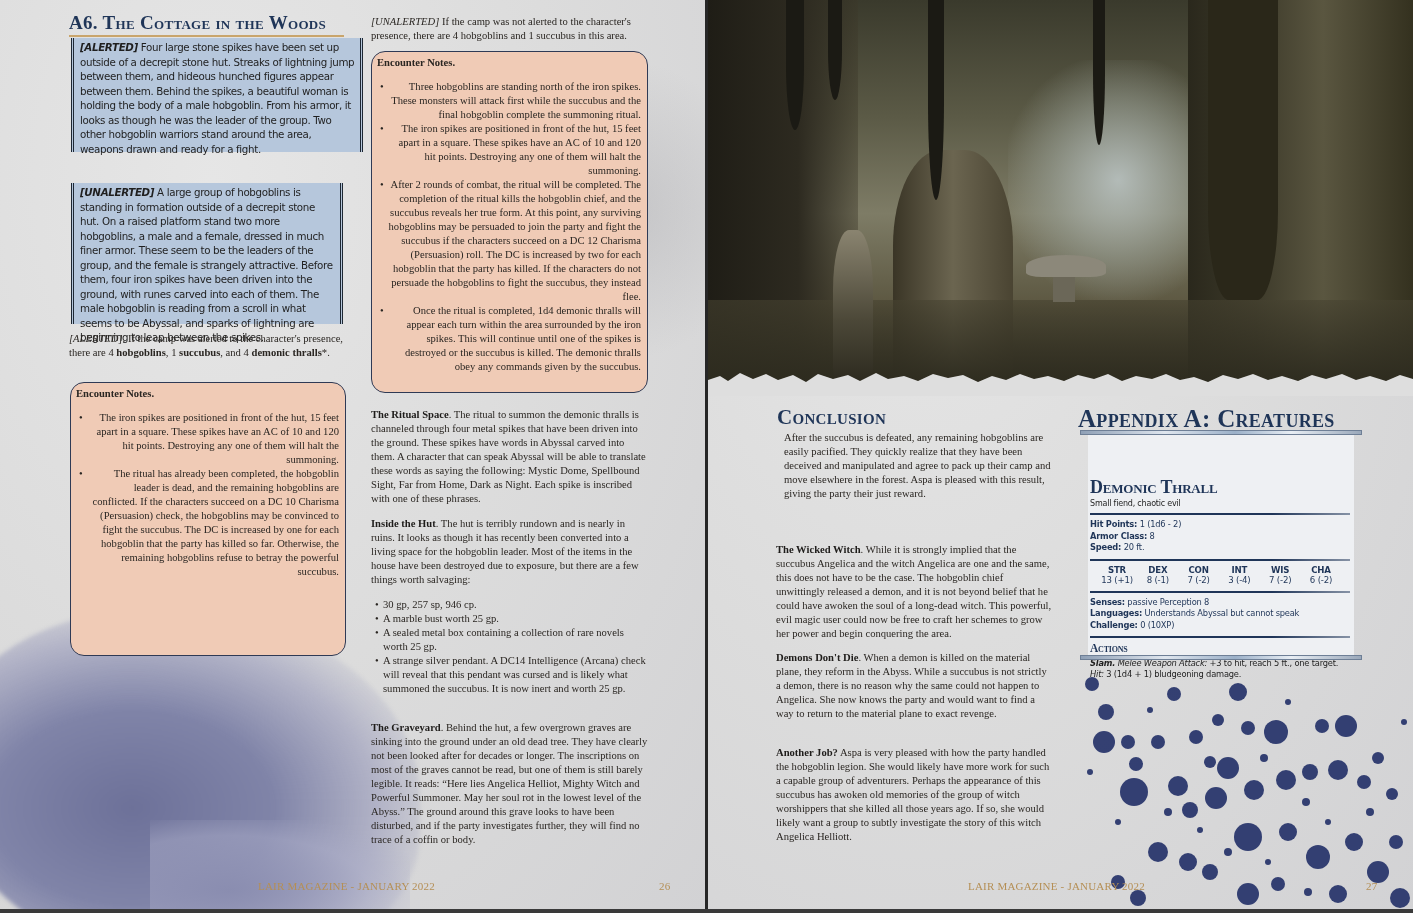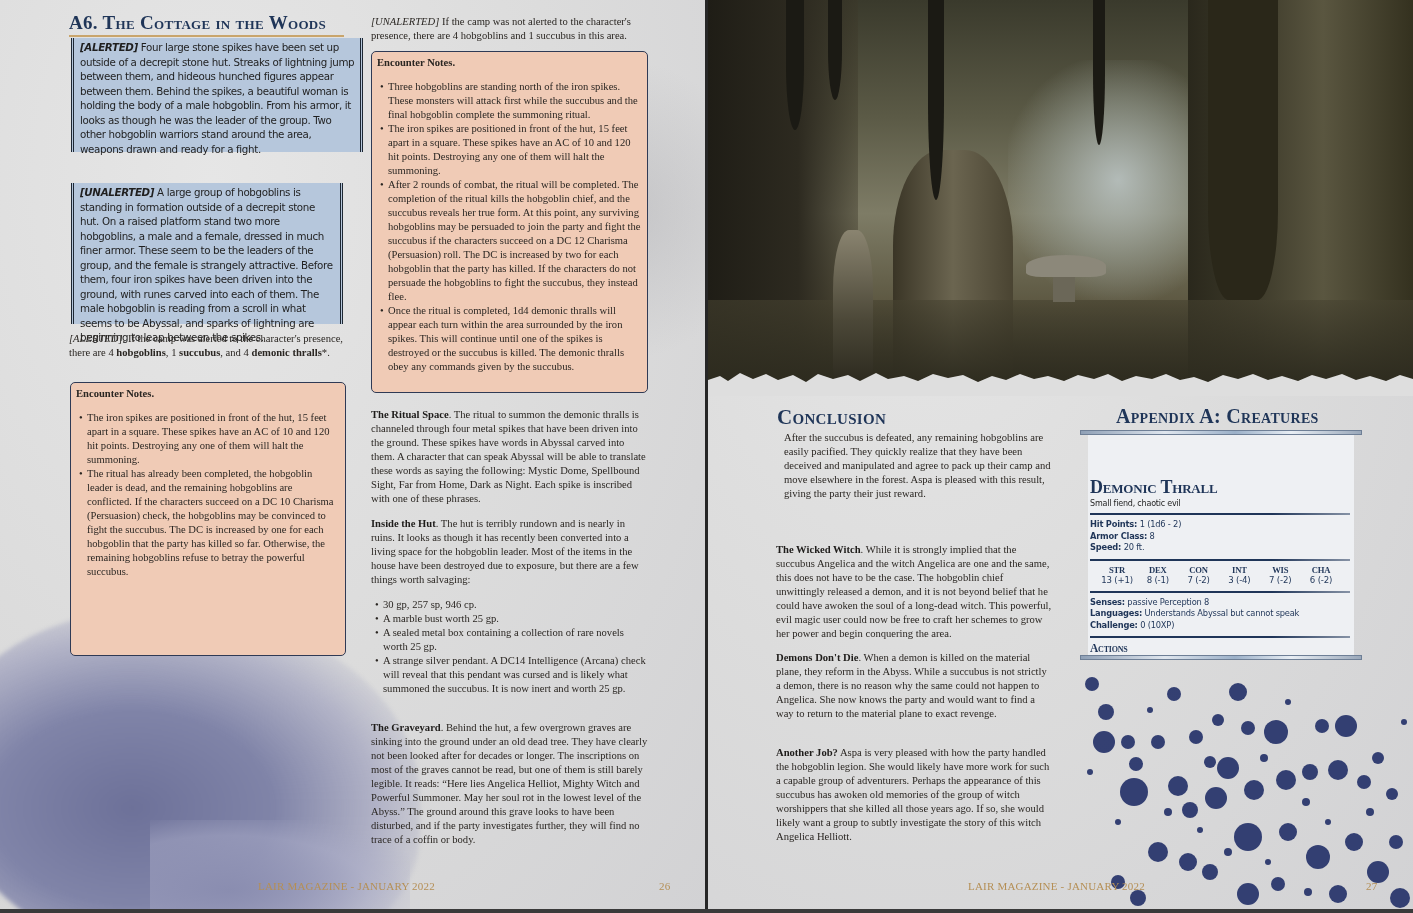--- a/index.html
+++ b/index.html
@@ -22,25 +22,25 @@
     background: radial-gradient(ellipse, rgba(160,160,165,0.35) 0%, rgba(200,200,200,0) 70%); }
 
   .abs { position: absolute; }
   .sec-title { font-family: "Liberation Serif", serif; font-weight: bold; color: #1f3558; font-variant: small-caps; letter-spacing: 0.3px; }
   .h1 { font-size: 19px; left: 69px; top: 12px; width: 275px; border-bottom: 2px solid #c9a56c; padding-bottom: 1px; }
 
   .read-box { position: absolute; background: #b6c7dc; border-left: 3px double #1d2733; border-right: 3px double #1d2733;
     font-family: "DejaVu Sans", sans-serif; font-size: 10.3px; line-height: 14.5px; color: #1f1f1f; padding: 2px 4px 4px 6px; letter-spacing: -0.35px; }
   .read-box .tag { font-weight: bold; font-style: italic; }
 
-  .note-box { position: absolute; background: #f0cbb6; border: 1.5px solid #2f3a55; border-radius: 5px;
+  .note-box { position: absolute; background: #f0cbb6; border: 1.5px solid #2f3a55; border-radius: 14px;
     font-size: 10.6px; line-height: 14px; color: #2a2622; padding: 4px 6px 6px 5px; }
   .note-box .note-title { font-weight: bold; margin-bottom: 10px; }
   .note-box ul { list-style: none; }
-  .note-box li { position: relative; padding-left: 11px; }
+  .note-box li { position: relative; padding-left: 11px; text-align: right; }
   .note-box li::before { content: "•"; position: absolute; left: 3px; top: 0; }
 
   .plain-list { list-style: none; }
   .plain-list li { position: relative; padding-left: 10px; }
   .plain-list li::before { content: "•"; position: absolute; left: 2px; top: 0; }
 
   .para { position: absolute; font-size: 10.6px; line-height: 14px; color: #2a2622; }
   .para .lead { font-weight: bold; color: #1e1c1a; }
 
   .footer { position: absolute; font-size: 11px; color: #b58f55; letter-spacing: 0.2px; }
@@ -75,21 +75,21 @@
     background: linear-gradient(90deg, #8fa0b6, #dfe6ee 30%, #9bb0c8 55%, #e8eef4 75%, #9aa8ba); border: 1px solid #6e7f96; }
   .stat-block { position: absolute; left: 8px; top: 5px; width: 266px; height: 222px; background: #eef0f3;
     font-family: "DejaVu Sans", sans-serif; color: #1f3558; padding: 6px 4px 0 2px; font-size: 8.3px; letter-spacing: -0.2px; }
   .stat-name { font-family: "Liberation Serif", serif; font-weight: bold; font-variant: small-caps; font-size: 18px; color: #1f3558; line-height: 20px; margin-top: 36px; }
   .stat-type { font-size: 8px; color: #1e1e1e; margin-top: 2px; }
   .taper { height: 2px; margin: 5px 0 4px 0; background: linear-gradient(90deg, #1f3558 0%, #1f3558 70%, rgba(31,53,88,0.5) 100%); }
   .stat-line { line-height: 11.5px; color: #1f3558; }
   .stat-line b { font-weight: bold; }
   .abil { display: flex; justify-content: space-between; padding: 0 10px 0 8px; text-align: center; }
   .abil div { width: 38px; line-height: 10.5px; font-size: 8.6px; }
-  .abil .an { font-weight: bold; font-family: Liberation Serif, serif; }
+  .abil .an { font-weight: bold; }
   .act-h { font-family: "Liberation Serif", serif; font-weight: bold; font-variant: small-caps; font-size: 11.5px; color: #1f3558; border-bottom: 1px solid #1f3558; margin-top: 3px; line-height: 13px; }
   .act { color: #1e1e1e; font-size: 8.3px; line-height: 11px; margin-top: 2px; }
 
   .splatter { position: absolute; left: 370px; top: 662px; width: 335px; height: 251px; }
 </style>
 </head>
 <body>
 
 <div class="page left">
   <div class="wash"></div>
@@ -184,21 +184,21 @@
   <div class="para" style="left:68px; top:543px; width:278px;">
     <span class="lead">The Wicked Witch</span><span>. While it is strongly implied that the succubus Angelica and the witch Angelica are one and the same, this does not have to be the case. The hobgoblin chief unwittingly released a demon, and it is not beyond belief that he could have awoken the soul of a long-dead witch. This powerful, evil magic user could now be free to craft her schemes to grow her power and begin conquering the area.</span>
   </div>
   <div class="para" style="left:68px; top:651px; width:278px;">
     <span class="lead">Demons Don't Die</span><span>. When a demon is killed on the material plane, they reform in the Abyss. While a succubus is not strictly a demon, there is no reason why the same could not happen to Angelica. She now knows the party and would want to find a way to return to the material plane to exact revenge.</span>
   </div>
   <div class="para" style="left:68px; top:746px; width:278px;">
     <span class="lead">Another Job?</span><span> Aspa is very pleased with how the party handled the hobgoblin legion. She would likely have more work for such a capable group of adventurers. Perhaps the appearance of this succubus has awoken old memories of the group of witch worshippers that she killed all those years ago. If so, she would likely want a group to subtly investigate the story of this witch Angelica Helliott.</span>
   </div>
 
-  <div class="abs sec-title h2" style="left:370px; top:405px; font-size:20px;margin-left:38px;">Appendix A: Creatures</div>
+  <div class="abs sec-title h2" style="left:370px; top:405px; font-size:25px;">Appendix A: Creatures</div>
 
   <div class="stat-wrap">
     <div class="stat-bar" style="top:0;"></div>
     <div class="stat-block">
       <div class="stat-name">Demonic Thrall</div>
       <div class="stat-type">Small fiend, chaotic evil</div>
       <div class="taper"></div>
       <div class="stat-line"><b>Hit Points:</b><span> 1 (1d6 - 2)</span></div>
       <div class="stat-line"><b>Armor Class:</b><span> 8</span></div>
       <div class="stat-line"><b>Speed:</b><span> 20 ft.</span></div>
@@ -228,20 +228,24 @@
             <div class="an">CHA</div>
             <div>6 (-2)</div>
           </div>
       </div>
       <div class="taper"></div>
       <div class="stat-line"><b>Senses:</b><span> passive Perception 8</span></div>
       <div class="stat-line"><b>Languages:</b><span> Understands Abyssal but cannot speak</span></div>
       <div class="stat-line"><b>Challenge:</b><span> 0 (10XP)</span></div>
       <div class="taper"></div>
       <div class="act-h">Actions</div>
+      <div class="act">
+        <b><i>Slam.</i></b><i> Melee Weapon Attack:</i><span> +3 to hit, reach 5 ft., one target.</span><br>
+        <i>Hit:</i><span> 3 (1d4 + 1) bludgeoning damage.</span>
+      </div>
     </div>
     <div class="stat-bar" style="top:225px;"></div>
   </div>
 
   <svg class="splatter" viewBox="0 0 335 251">
     <g fill="#26336a" opacity="0.92">
       <circle cx="14" cy="22" r="7"></circle>
         <circle cx="28" cy="50" r="8"></circle>
         <circle cx="26" cy="80" r="11"></circle>
         <circle cx="50" cy="80" r="7"></circle>

